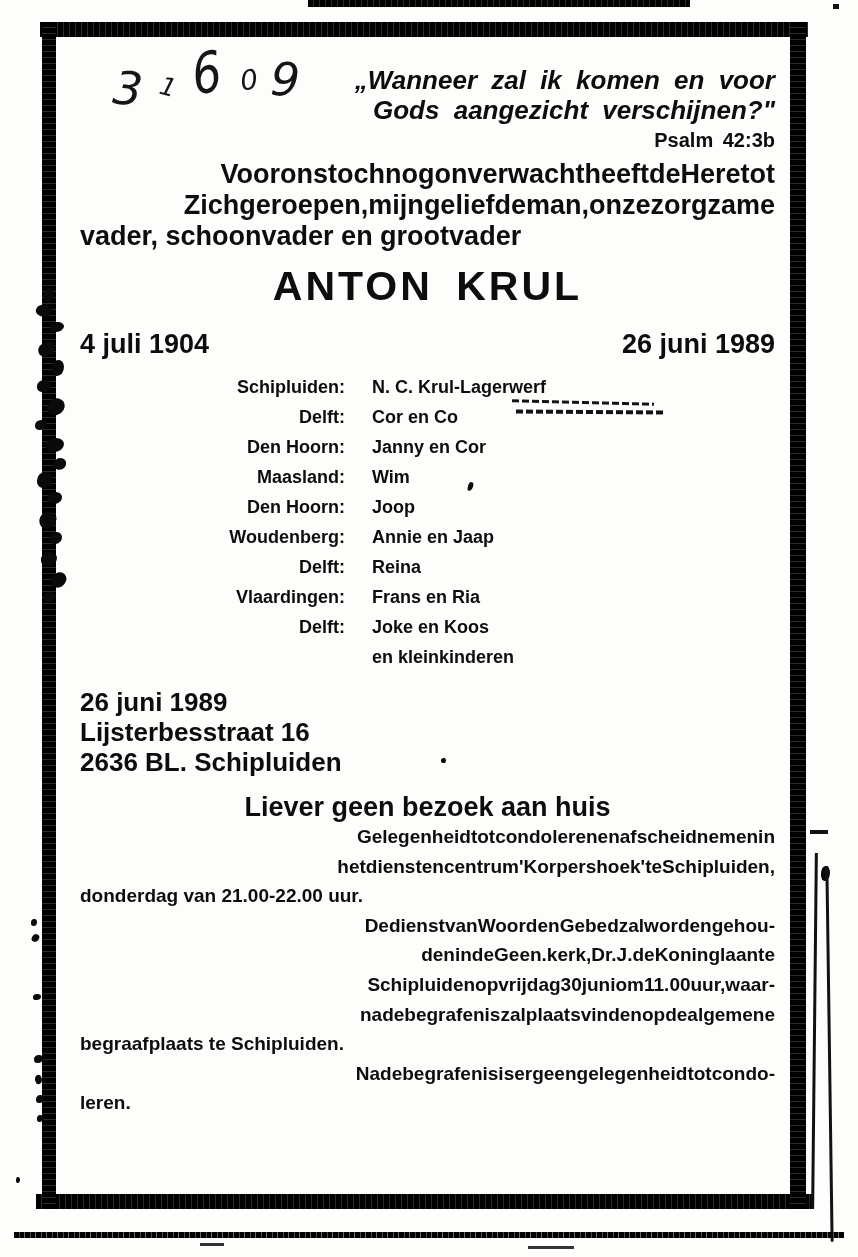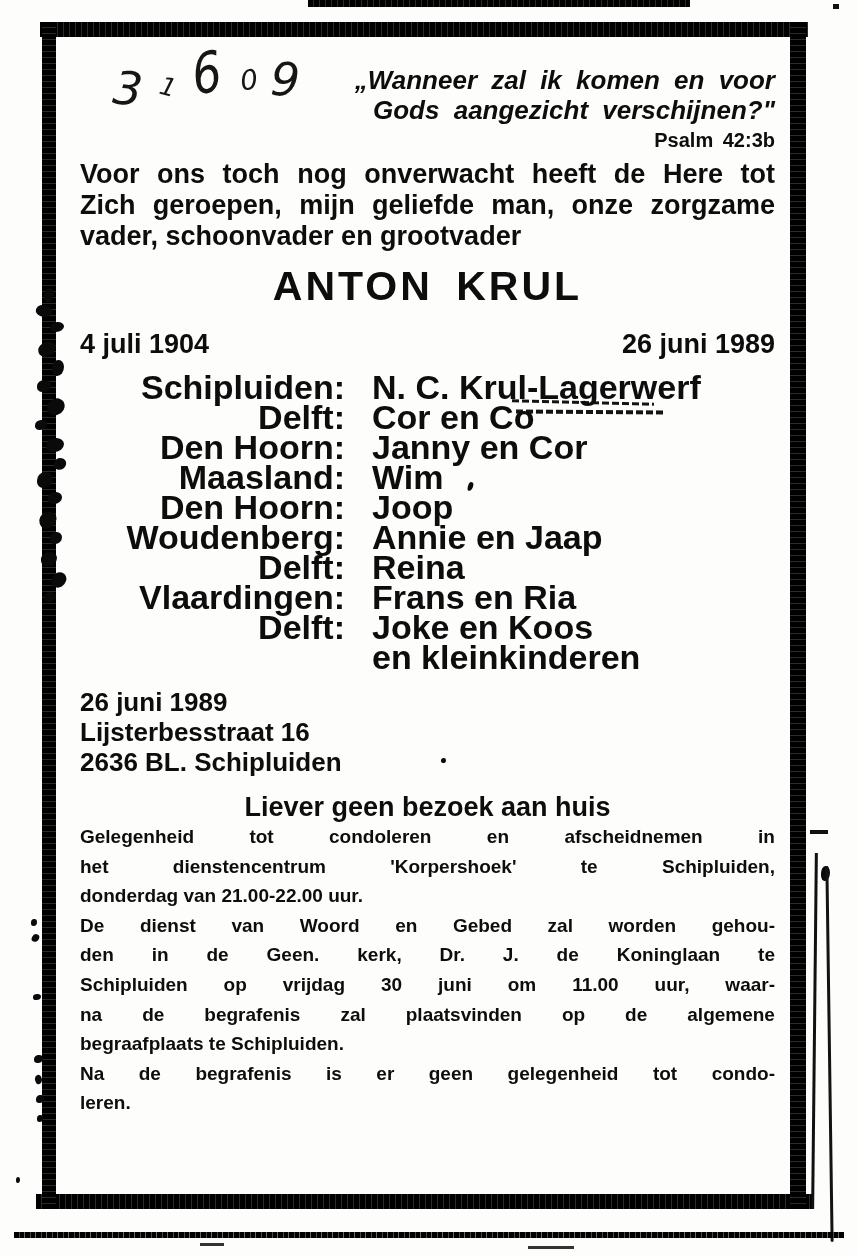--- a/index.html
+++ b/index.html
@@ -34,31 +34,31 @@
   .hd0{transform:rotate(9deg) translateY(7px);}
   .hd1{transform:scale(.55) rotate(18deg) translateY(14px);}
   .hd2{transform:scaleY(1.22) rotate(-6deg) translateY(-5px);}
   .hd3{transform:scale(.6) rotate(-4deg) translateY(6px);}
   .hd4{transform:rotate(6deg) translateY(6px);}
   #quote{text-align:right;padding-top:28px;font-style:italic;font-size:26px;line-height:30px;word-spacing:7px;}
   #quote-source{text-align:right;font-size:20px;line-height:30px;font-style:normal;word-spacing:4px;}
   #intro{margin-top:18px;font-size:27px;line-height:31px;}
   #deceased-name{margin-top:12px;text-align:center;font-size:41px;line-height:44px;letter-spacing:3px;word-spacing:9px;}
   #dates{margin-top:22px;display:flex;justify-content:space-between;font-size:27px;line-height:29px;}
-  #family{margin-top:13px;font-size:34px;line-height:30px;}
+  #family{margin-top:13px;font-size:18px;line-height:30px;}
   .family-row{display:grid;grid-template-columns:265px 1fr;column-gap:27px;}
   .family-place{text-align:right;}
   #address{margin-top:15px;font-size:26px;line-height:30px;}
   .notice{text-align:center;font-size:27px;line-height:29px;}
   #notice-visits{margin-top:16px;}
   #notice-flowers{margin-top:21px;}
   #body-paragraphs{font-size:19px;line-height:29.6px;}
   .para{margin:0;}
   .line{white-space:nowrap;}
-  .line.j{display:flex;justify-content:space-between;}
+  .line.j{display:flex;justify-content:flex-end;}
   .line.j span{white-space:nowrap;}
 </style>
 </head>
 <body>
 
 <div id="canvas">
 
   <div id="top-scan-bar" class="bar-h"></div>
   <div class="mark" style="left:833px;top:4px;width:6px;height:5px;"></div>
 

